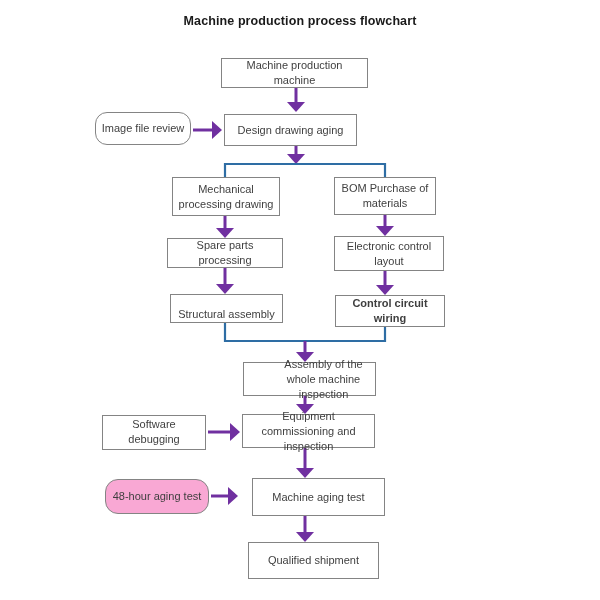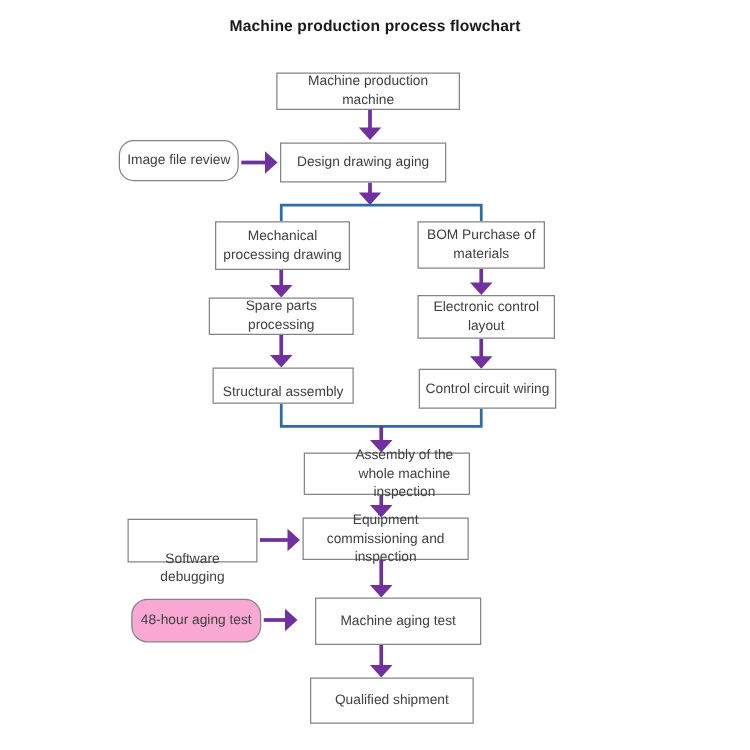--- a/index.html
+++ b/index.html
@@ -29,21 +29,21 @@
     background:#ffffff;
     color:#3f3f3f;
     font-size:11px;
     line-height:15px;
     text-align:center;
     display:flex;
     align-items:center;
     justify-content:center;
     padding:0 4px;
   }
-  .node.topalign{align-items:flex-start;padding-top:24px;}
+  .node.topalign{align-items:flex-start;padding-top:1px;}
 
   .svglayer{position:absolute;left:0;top:0;width:600px;height:600px;pointer-events:none;}
 </style>
 </head>
 <body>
 
 <div id="chart">
 
   <div class="title">Machine production process flowchart</div>
 
@@ -126,21 +126,21 @@
       </div>
       <div class="node" style="left: 167px; top: 238px; width: 116px; height: 30px; border-color: rgb(132, 132, 132); background: rgb(255, 255, 255); color: rgb(63, 63, 63);">
         <span>Spare parts processing</span>
       </div>
       <div class="node" style="left: 334px; top: 236px; width: 110px; height: 35px; border-color: rgb(132, 132, 132); background: rgb(255, 255, 255); color: rgb(63, 63, 63);">
         <span>Electronic control layout</span>
       </div>
       <div class="node" style="left: 170px; top: 294px; width: 113px; height: 29px; border-color: rgb(132, 132, 132); background: rgb(255, 255, 255); color: rgb(63, 63, 63); align-items: flex-end;">
         <span>Structural assembly</span>
       </div>
-      <div class="node" style="left: 335px; top: 295px; width: 110px; height: 32px; border-color: rgb(132, 132, 132); background: rgb(255, 255, 255); color: rgb(63, 63, 63);">
+      <div class="node" style="left: 335px; top: 295px; width: 110px; height: 32px; border-color: rgb(132, 132, 132); background: rgb(255, 255, 255); color: rgb(63, 63, 63); font-weight: bold;">
         <span>Control circuit wiring</span>
       </div>
       <div class="node" style="left: 243px; top: 362px; width: 133px; height: 34px; border-color: rgb(132, 132, 132); background: rgb(255, 255, 255); color: rgb(63, 63, 63); padding-left: 32px;">
         <span>Assembly of the whole machine inspection</span>
       </div>
       <div class="node topalign" style="left: 102px; top: 415px; width: 104px; height: 35px; border-color: rgb(132, 132, 132); background: rgb(255, 255, 255); color: rgb(63, 63, 63);">
         <span>Software debugging</span>
       </div>
       <div class="node" style="left: 242px; top: 414px; width: 133px; height: 34px; border-color: rgb(132, 132, 132); background: rgb(255, 255, 255); color: rgb(63, 63, 63);">
         <span>Equipment commissioning and inspection</span>

